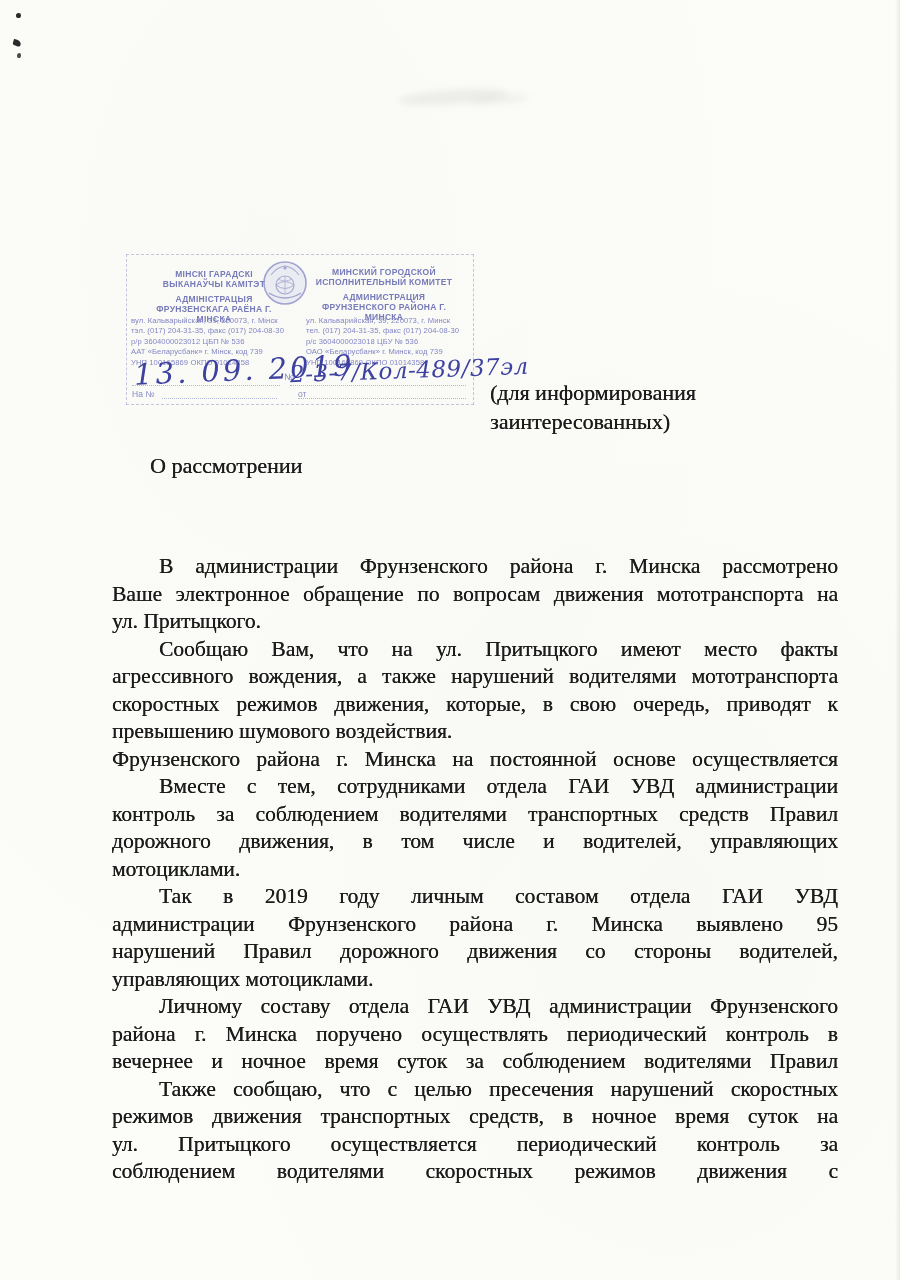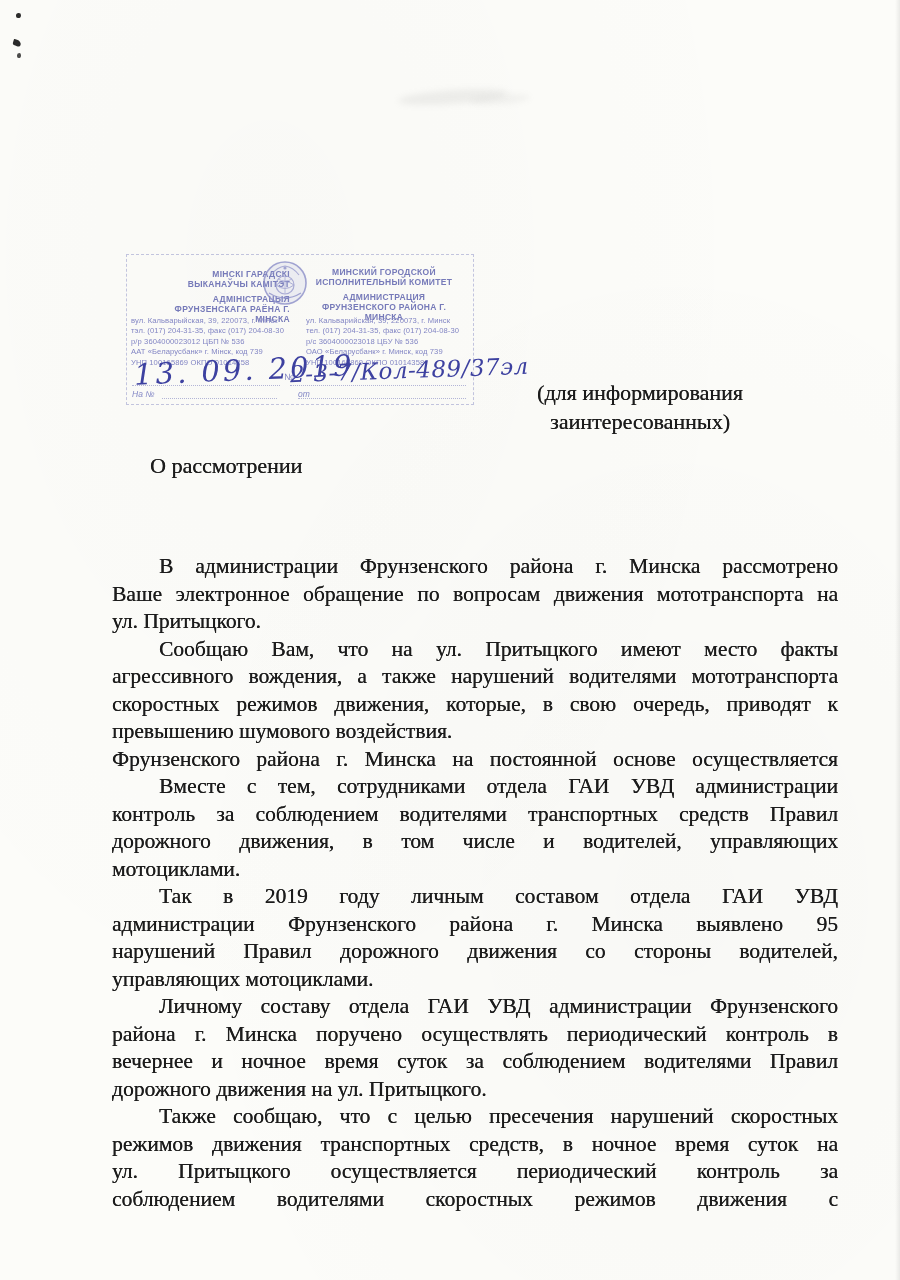--- a/index.html
+++ b/index.html
@@ -24,47 +24,47 @@
     background:#9a9a98;opacity:.14;filter:blur(3px);border-radius:50%;transform:rotate(-4deg);}
   .smudge.sm2{left:470px;top:95px;width:60px;height:9px;opacity:.10;}
 
   
   .stamp{position:absolute;left:126px;top:254px;width:348px;height:151px;color:#7a7ec0;}
   .stamp-border{position:absolute;inset:0;border:1.4px dashed rgba(118,122,188,.42);}
   .stamp-print{filter:blur(0.35px);}
   .org{position:absolute;text-align:center;font-family:"Liberation Sans",sans-serif;
     font-weight:bold;font-size:8.5px;line-height:10px;letter-spacing:.3px;color:#767ab9;}
   .org .tline:nth-child(2){margin-bottom:5px;}
-  .org-left{left:12px;top:15px;width:152px;text-align:right;}
+  .org-left{left:12px;top:15px;width:152px;}
   .org-right{left:182px;top:13px;width:152px;}
   .addr{position:absolute;font-family:"Liberation Sans",sans-serif;font-size:7.6px;
     line-height:10.4px;color:#8285c4;letter-spacing:.1px;}
   .addr-left{left:5px;top:62px;width:160px;}
   .addr-right{left:180px;top:62px;width:164px;}
   .emblem{position:absolute;left:135px;top:5px;width:48px;height:48px;filter:blur(0.4px);opacity:.8;}
 
   .hw{font-family:"DejaVu Serif",serif;font-style:italic;color:#3d41a0;white-space:nowrap;}
   .hw-date{position:absolute;left:8px;top:99px;font-size:29px;letter-spacing:3px;transform:rotate(-2.5deg);}
   .hw-number{position:absolute;left:164px;top:103px;font-size:23px;letter-spacing:.5px;transform:rotate(-2deg);}
   .num-sign{position:absolute;left:158px;top:118px;font-family:"Liberation Sans",sans-serif;
     font-size:9px;color:#8285c4;}
   .dotline{position:absolute;border-bottom:1.5px dotted rgba(120,124,190,.55);height:0;}
   .dl-date{left:6px;top:131px;width:148px;}
   .dl-num{left:164px;top:131px;width:176px;}
   .stamp-bottom-label{position:absolute;font-family:"Liberation Sans",sans-serif;
-    font-size:8.5px;color:#8488c6;top:135px;font-style:italic;}
+    font-size:8.5px;color:#8488c6;top:135px;}
   .lbl-na{left:6px;}
   .lbl-ot{left:172px;}
   .dl-na{left:36px;top:144px;width:115px;}
   .dl-ot{left:172px;top:144px;width:168px;}
 
   
   .typed{color:#1c1c1c;text-shadow:0.25px 0 0 currentColor;}
   .recipient-note{position:absolute;left:490px;top:378px;width:300px;
-    font-size:22px;line-height:29px;text-align:center;}
+    font-size:22px;line-height:29px;}
   .subject{position:absolute;left:122px;top:451px;width:340px;
     font-size:22px;line-height:30px;margin-left:28px;}
   .body-text{position:absolute;left:112px;top:553px;width:726px;
     font-size:21.5px;line-height:27.5px;}
   .para{margin:0;}
   .bline{text-align:justify;text-align-last:justify;white-space:normal;}
   .bline.first{text-indent:47px;}
   .bline.last{text-align-last:left;}
 </style>
 </head>
@@ -165,21 +165,20 @@
       <div class="para">
         <div class="bline first">Так в 2019 году личным составом отдела ГАИ УВД</div>
         <div class="bline">администрации Фрунзенского района г. Минска выявлено 95</div>
         <div class="bline">нарушений Правил дорожного движения со стороны водителей,</div>
         <div class="bline last">управляющих мотоциклами.</div>
       </div>
       <div class="para">
         <div class="bline first">Личному составу отдела ГАИ УВД администрации Фрунзенского</div>
         <div class="bline">района г. Минска поручено осуществлять периодический контроль в</div>
         <div class="bline">вечернее и ночное время суток за соблюдением водителями Правил</div>
-        <div class="bline last">дорожного движения на ул. Притыцкого.</div>
       </div>
       <div class="para">
         <div class="bline first">Также сообщаю, что с целью пресечения нарушений скоростных</div>
         <div class="bline">режимов движения транспортных средств, в ночное время суток на</div>
         <div class="bline">ул. Притыцкого осуществляется периодический контроль за</div>
         <div class="bline">соблюдением водителями скоростных режимов движения с</div>
       </div>
     </div>
 
 </div>

